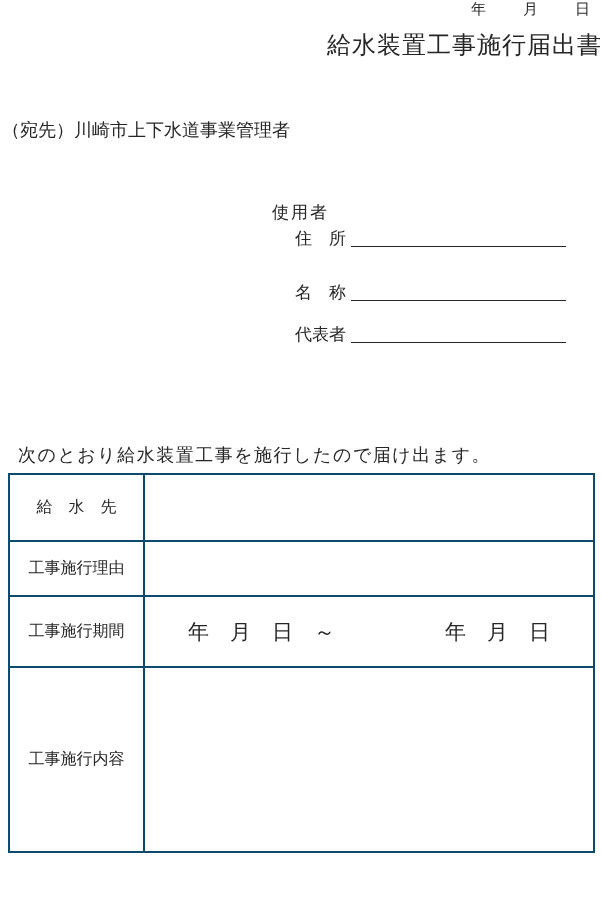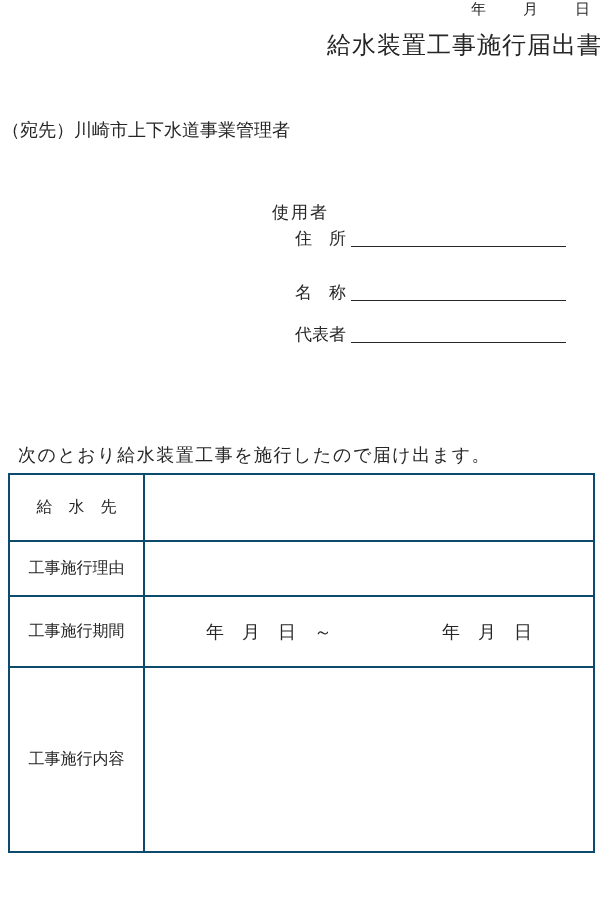--- a/index.html
+++ b/index.html
@@ -110,21 +110,21 @@
     white-space: pre;
   }
   .r1 { height: 67px; }
   .r2 { height: 55px; }
   .r3 { height: 71px; }
   .r4 { height: 185px; }
   .period-wrap {
     display: flex;
     justify-content: center;
     gap: 110px;
-    font-size: 18px;
+    font-size: 21px;
     white-space: pre;
   }
 </style>
 </head>
 <body>
 
 <div class="page">
 
   <div class="date-line">
     <span>年</span>

